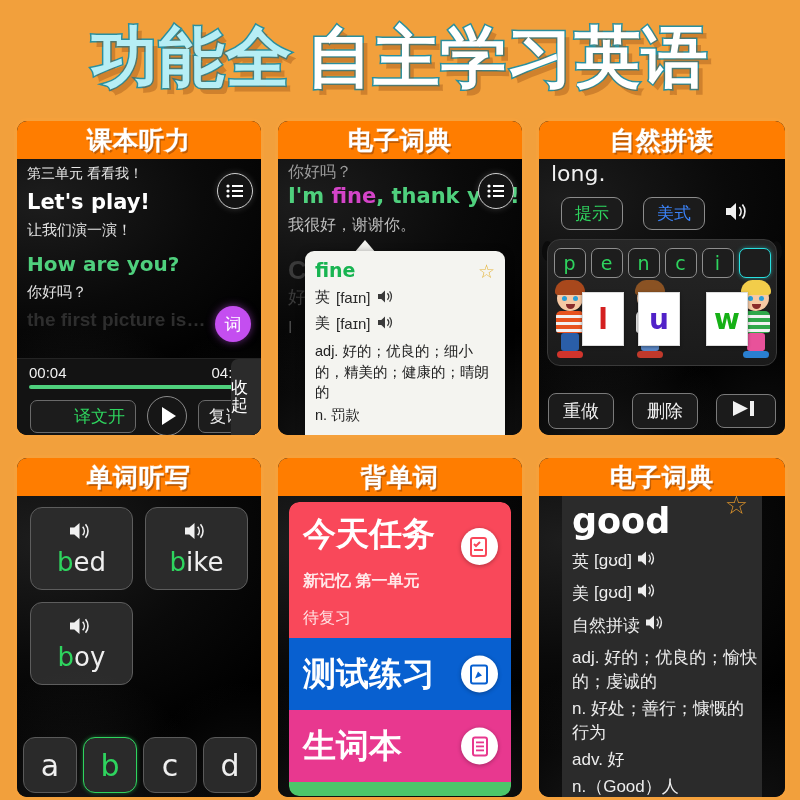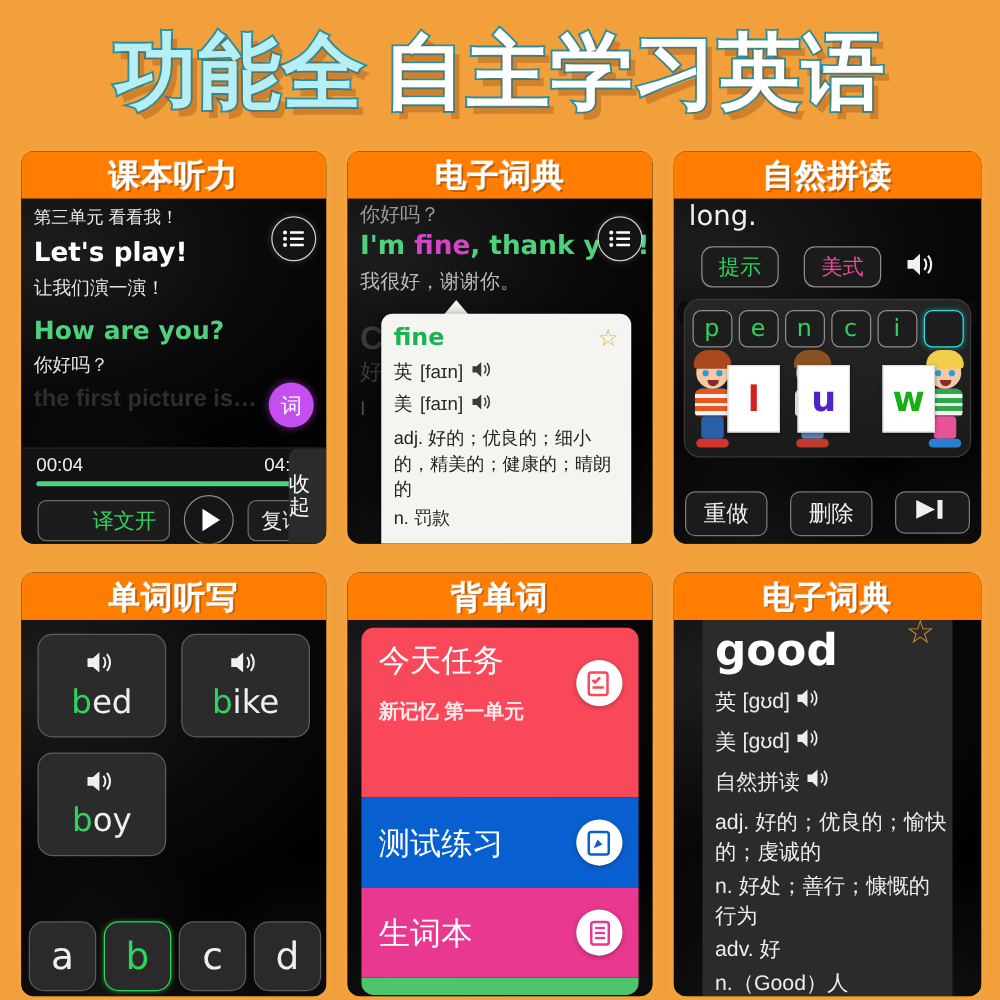--- a/index.html
+++ b/index.html
@@ -142,21 +142,21 @@
   .pop-word{color:#18b451;font-size:19px;font-weight:bold;font-family:"DejaVu Sans",sans-serif;}
   .pop-star{position:absolute;right:10px;top:9px;color:#e5b53c;font-size:19px;}
   .pop-row{display:flex;align-items:center;gap:6px;color:#2a2a2a;font-size:15px;margin-top:7px;}
   .pop-def{color:#222;font-size:14.5px;line-height:1.42;margin-top:8px;}
 
   
   .c3-long{position:absolute;left:12px;top:2px;color:#f0f0f0;font-size:22px;font-family:"DejaVu Sans",sans-serif;}
   .c3-btns{position:absolute;left:0;right:0;top:38px;display:flex;align-items:center;gap:20px;padding-left:22px;}
   .c3-pill{border:1.4px solid #8c8c8c;border-radius:9px;padding:4px 13px;font-size:17px;background:#1b1b1b;}
   .c3-pill.g{color:#2ed45e;}
-  .c3-pill.w{color:#ec4899;}
+  .c3-pill.w{color:#3b82f6;}
   .panel{
     position:absolute;left:8px;right:8px;top:80px;height:125px;
     background:linear-gradient(180deg,#262626,#1a1a1a);
     border:1px solid #3a3a3a;border-radius:13px;
   }
   .notch{position:absolute;top:82px;width:11px;height:20px;border-radius:50%;background:#0b0b0b;}
   .notch.l{left:3px;} .notch.r{right:3px;}
   .slots{display:flex;gap:5px;justify-content:center;padding-top:8px;}
   .slot{
     width:30px;height:28px;border:1.4px solid #8e8e8e;border-radius:7px;
@@ -172,21 +172,21 @@
   .eye.l{left:5px;} .eye.r{right:5px;}
   .mouth{position:absolute;left:9px;top:19px;width:9px;height:5px;border-radius:0 0 9px 9px;background:#8a2b2b;}
   .body-sh{width:28px;height:22px;margin:0 auto;border-radius:5px 5px 3px 3px;}
   .legs{width:18px;height:18px;margin:0 auto;background:#2a5ea8;border-radius:3px;}
   .shoes{width:26px;height:7px;margin:0 auto;border-radius:4px;}
   .sheet{
     position:absolute;bottom:12px;width:40px;height:52px;background:#fff;border:1px solid #ddd;
     display:flex;align-items:center;justify-content:center;font-size:28px;font-weight:bold;
     font-family:"DejaVu Sans",sans-serif;box-shadow:0 1px 3px rgba(0,0,0,.4);
   }
-  .c3-foot{position:absolute;left:0;right:0;bottom:6px;display:flex;align-items:flex-start;justify-content:space-around;}
+  .c3-foot{position:absolute;left:0;right:0;bottom:6px;display:flex;align-items:center;justify-content:space-around;}
   .c3-fbtn{
     border:1.4px solid #7a7a7a;border-radius:8px;padding:5px 14px;color:#f0f0f0;font-size:18px;background:#1b1b1b;
   }
 
   
   .wordgrid{display:grid;grid-template-columns:1fr 1fr;gap:12px;padding:11px 13px 0 13px;}
   .wordbox{
     height:81px;border:1.3px solid #5d5d5d;border-radius:12px;background:#2b2b2b;
     display:flex;flex-direction:column;align-items:center;justify-content:center;gap:2px;
   }
@@ -199,21 +199,21 @@
     font-family:"DejaVu Sans",sans-serif;
   }
   .key.active{border-color:#2ed45e;color:#2ed45e;box-shadow:0 0 4px rgba(46,212,94,.45);}
 
   
   .panels{position:absolute;left:11px;right:11px;top:6px;bottom:0;border-radius:10px;overflow:hidden;}
   .p-red{background:#f9485a;border-radius:10px 10px 0 0;height:136px;position:relative;padding:10px 14px;box-sizing:border-box;}
   .p-blue{background:#0860d0;height:72px;position:relative;display:flex;align-items:center;padding:0 14px;}
   .p-pink{background:#e8388f;height:72px;position:relative;display:flex;align-items:center;padding:0 14px;}
   .p-green{background:#4cc66a;height:14px;border-radius:0 0 10px 10px;}
-  .p-title{color:#fff;font-size:25px;font-weight:normal;font-family:"DejaVu Sans",sans-serif;}
+  .p-title{color:#fff;font-size:33px;font-weight:bold;font-family:"DejaVu Sans",sans-serif;}
   .p-sub{color:#ffe9ea;font-size:16px;font-weight:bold;margin-top:14px;}
   .p-sub2{color:#ffe4e6;font-size:16px;margin-top:16px;}
   .p-ico{
     position:absolute;right:13px;top:50%;transform:translateY(-50%);
     width:37px;height:37px;border-radius:50%;background:#fff;
     display:flex;align-items:center;justify-content:center;font-size:21px;
     box-shadow:0 1px 4px rgba(0,0,0,.3);
   }
   .p-ico.red-ico{top:26px;transform:none;color:#f9485a;}
 
@@ -474,20 +474,21 @@
     <div class="card">
       <div class="card-head">
         <span class="card-head-title">背单词</span>
       </div>
       <div class="card-body">
         <div class="swoosh"></div>
         <div class="panels">
           <div class="p-red">
             <div class="p-title">今天任务</div>
             <div class="p-sub">新记忆 第一单元</div>
+            <div class="p-sub2">待复习</div>
             <div class="p-ico red-ico">
               <svg width="21" height="22" viewBox="0 0 21 22" aria-hidden="true">
                 <rect x="2" y="2" width="15" height="18" rx="2" fill="none" stroke="#f9485a" stroke-width="2"></rect>
                 <path d="M5 8l2 2 4-4" stroke="#f9485a" stroke-width="2" fill="none"></path>
                 <rect x="5" y="13" width="9" height="2" fill="#f9485a"></rect>
               </svg>
             </div>
           </div>
           <div class="p-blue">
             <div class="p-title">测试练习</div>

